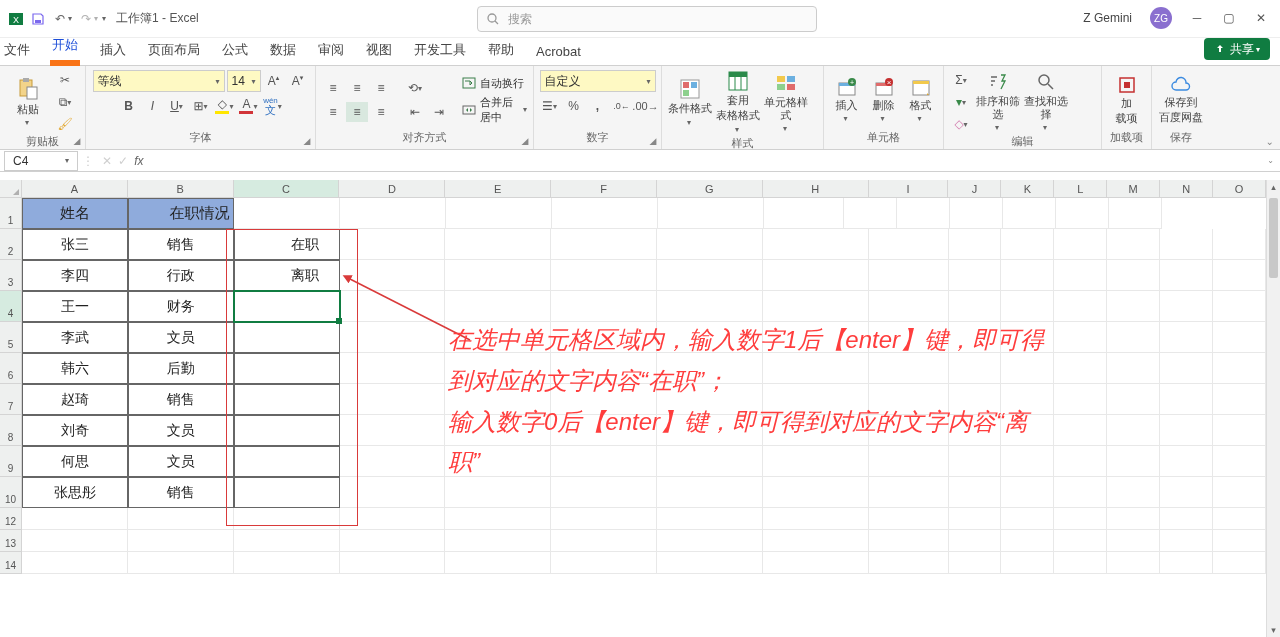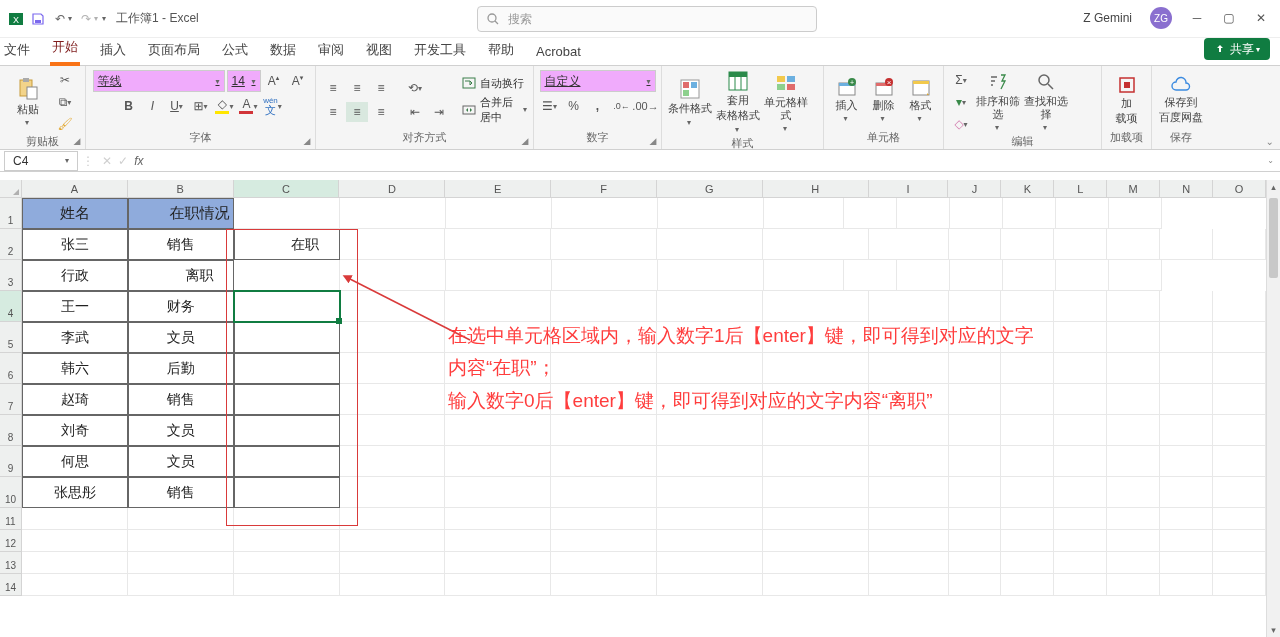--- a/index.html
+++ b/index.html
@@ -12,34 +12,34 @@
   .drop { font-size: 8px; color: #666; margin-left: -2px; }
   .titletext { margin-left: 10px; color: #555; font-size: 12px; }
   .searchbox { position: absolute; left: 477px; top: 6px; width: 340px; height: 26px; border: 1px solid #ccc; border-radius: 4px; display: flex; align-items: center; padding: 0 8px; color: #999; gap: 8px; background: #fafafa; }
   .userarea { position: absolute; right: 12px; top: 7px; display: flex; align-items: center; gap: 18px; }
   .avatar { width: 22px; height: 22px; border-radius: 50%; background: #8a6fcf; color: #fff; display: flex; align-items: center; justify-content: center; font-size: 10px; }
   .winbtn { width: 14px; height: 14px; display: flex; align-items: center; justify-content: center; font-size: 12px; color: #555; }
 
   
   .tabs { height: 28px; display: flex; align-items: flex-end; padding-left: 2px; gap: 18px; border-bottom: 1px solid #d0d0d0; position: relative; }
   .tab { font-size: 13px; color: #444; padding: 4px 2px 6px; cursor: default; }
-  .tab.active { color: #7f1d1d; border-bottom: 4px solid #f97316; margin-bottom: -1px; font-weight: 500; }
+  .tab.active { color: #1d4ed8; border-bottom: 6px solid #f97316; margin-bottom: -1px; font-weight: 500; }
   .share { position: absolute; right: 10px; top: 0; background: #107c41; color: #fff; height: 22px; display: flex; align-items: center; gap: 4px; border-radius: 4px; padding: 0 10px; font-size: 12px; }
 
   
   .ribbon { height: 84px; background: #f5f5f5; border-bottom: 1px solid #d0d0d0; display: flex; position: relative; }
   .group { border-right: 1px solid #ddd; padding: 4px 6px 2px; display: flex; flex-direction: column; justify-content: space-between; position: relative; }
   .group-label { text-align: center; font-size: 11px; color: #666; padding-bottom: 2px; }
   .group-body { flex: 1; display: flex; align-items: center; gap: 4px; }
   .bigbtn { display: flex; flex-direction: column; align-items: center; justify-content: center; width: 44px; font-size: 11px; text-align: center; gap: 2px; color: #444; line-height: 1.2; }
   .bigbtn .icon { font-size: 20px; }
   .smbtn { width: 22px; height: 20px; display: flex; align-items: center; justify-content: center; font-size: 12px; color: #555; border: 1px solid transparent; }
   .col { display: flex; flex-direction: column; gap: 2px; }
   .row { display: flex; align-items: center; gap: 2px; }
-  .fontsel { height: 22px; border: 1px solid #ccc; background: #f0abfc; font-size: 12px; padding: 0 4px; display: flex; align-items: center; justify-content: space-between; text-decoration: underline; }
+  .fontsel { height: 22px; border: 1px solid #ccc; background: #fef9c3; font-size: 12px; padding: 0 4px; display: flex; align-items: center; justify-content: space-between; }
   .fontsel.name { width: 132px; }
   .fontsel.size { width: 34px; }
   .fontsel.numfmt { width: 116px; }
   .dlauncher { position: absolute; right: 2px; bottom: 2px; font-size: 9px; color: #888; width: 12px; height: 12px; display: flex; align-items: center; justify-content: center; }
   .colorbar { display: inline-block; width: 14px; height: 3px; margin-top: 1px; }
   .ystack { display: flex; flex-direction: column; align-items: center; line-height: 1; }
   .ribbon-collapse { position: absolute; right: 6px; bottom: 2px; font-size: 10px; color: #888; }
 
   
   .formulabar { height: 22px; border-bottom: 1px solid #d0d0d0; display: flex; align-items: center; font-size: 12px; }
@@ -69,21 +69,21 @@
   .cell.wN { width: 53px; }
   
   .tblcell { border: 1px solid #666 !important; }
   .tblhead { background: #8fabdc; color: #222; font-size: 15px; }
   
   .selcell { outline: 2px solid #107c41; outline-offset: -1px; z-index: 2; }
   .selcell::after { content:""; position:absolute; right:-3px; bottom:-3px; width:6px; height:6px; background:#107c41; }
   
   .annotbox { position: absolute; border: 1.5px solid #d93a3a; pointer-events: none; }
   .annot-arrow { position: absolute; pointer-events: none; }
-  .annot-text { position: absolute; color: #ff3d3d; font-size: 19px; line-height: 1.7; pointer-events: none; }
+  .annot-text { position: absolute; color: #ff3d3d; font-size: 24px; line-height: 1.7; pointer-events: none; font-style: italic; }
   .scroll-y { position:absolute; right:0; top:180px; bottom:0; width:14px; background:#f1f1f1; border-left:1px solid #ddd; }
   .scroll-y .thumb { position:absolute; top:18px; left:2px; right:2px; height:80px; background:#c8c8c8; border-radius:2px; }
   .scroll-y .arr { height:14px; display:flex;align-items:center;justify-content:center;font-size:9px;color:#666; }
   .scroll-y .arr.down { position:absolute; bottom:0; left:0; right:0; }
   svg { display:block; }
 </style>
 </head>
 <body>
 
 <div class="titlebar">
@@ -558,20 +558,21 @@
         <div class="cell wS" style="width:80px;"></div>
         <div class="cell wN"></div>
         <div class="cell wN"></div>
         <div class="cell wN"></div>
         <div class="cell wN"></div>
         <div class="cell wN"></div>
         <div class="cell wN"></div>
       </div>
       <div class="grow">
         <div class="rh">3</div>
+        <div class="cell wA tblcell">李四</div>
         <div class="cell wB tblcell">行政</div>
         <div class="cell wC tblcell">离职</div>
         <div class="cell wS"></div>
         <div class="cell wS"></div>
         <div class="cell wS"></div>
         <div class="cell wS"></div>
         <div class="cell wS"></div>
         <div class="cell wS" style="width:80px;"></div>
         <div class="cell wN"></div>
         <div class="cell wN"></div>
@@ -686,38 +687,20 @@
         <div class="cell wN"></div>
         <div class="cell wN"></div>
         <div class="cell wN"></div>
         <div class="cell wN"></div>
       </div>
       <div class="grow">
         <div class="rh">10</div>
         <div class="cell wA tblcell">张思彤</div>
         <div class="cell wB tblcell">销售</div>
         <div class="cell wC tblcell"></div>
-        <div class="cell wS"></div>
-        <div class="cell wS"></div>
-        <div class="cell wS"></div>
-        <div class="cell wS"></div>
-        <div class="cell wS"></div>
-        <div class="cell wS" style="width:80px;"></div>
-        <div class="cell wN"></div>
-        <div class="cell wN"></div>
-        <div class="cell wN"></div>
-        <div class="cell wN"></div>
-        <div class="cell wN"></div>
-        <div class="cell wN"></div>
-      </div>
-      <div class="grow small">
-        <div class="rh">11</div>
-        <div class="cell wA"></div>
-        <div class="cell wB"></div>
-        <div class="cell wC"></div>
         <div class="cell wS"></div>
         <div class="cell wS"></div>
         <div class="cell wS"></div>
         <div class="cell wS"></div>
         <div class="cell wS"></div>
         <div class="cell wS" style="width:80px;"></div>
         <div class="cell wN"></div>
         <div class="cell wN"></div>
         <div class="cell wN"></div>
         <div class="cell wN"></div>

